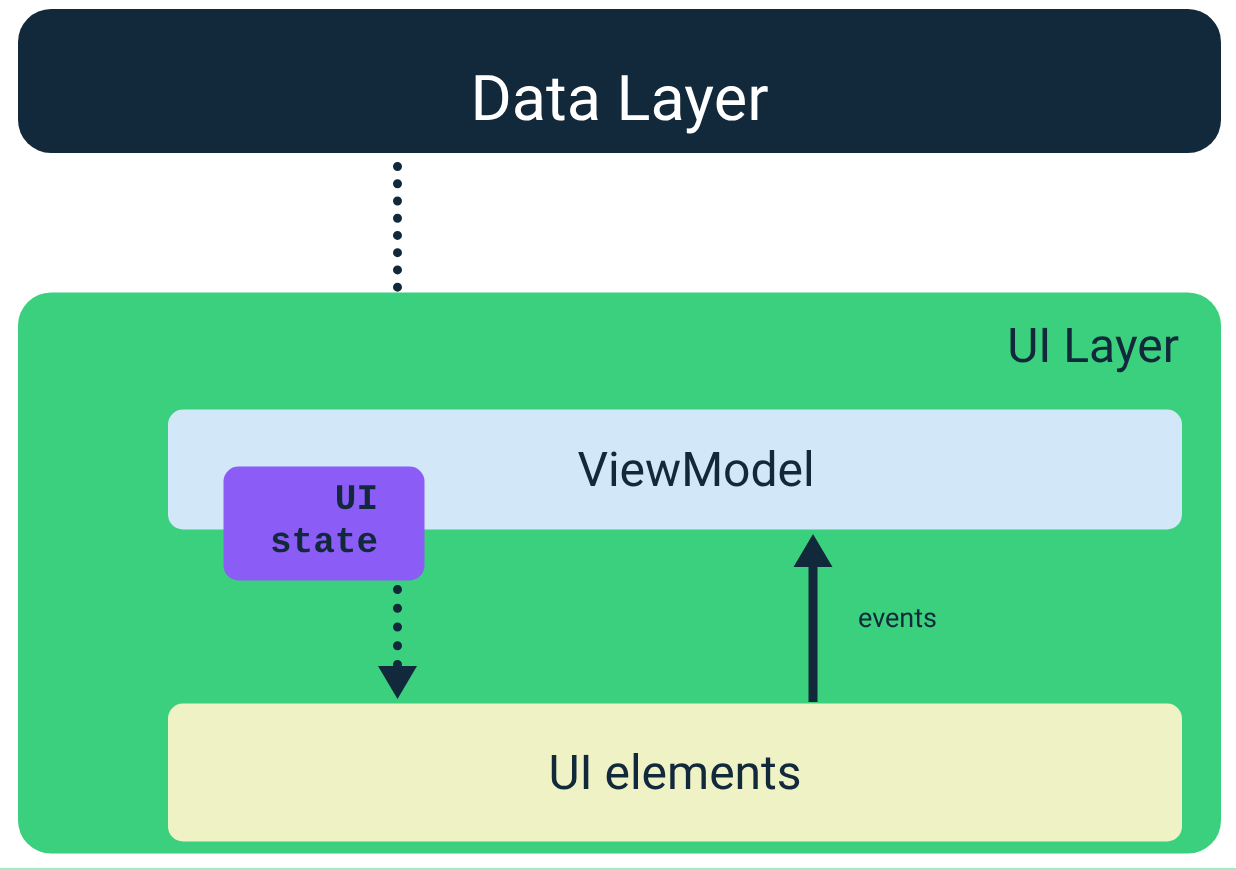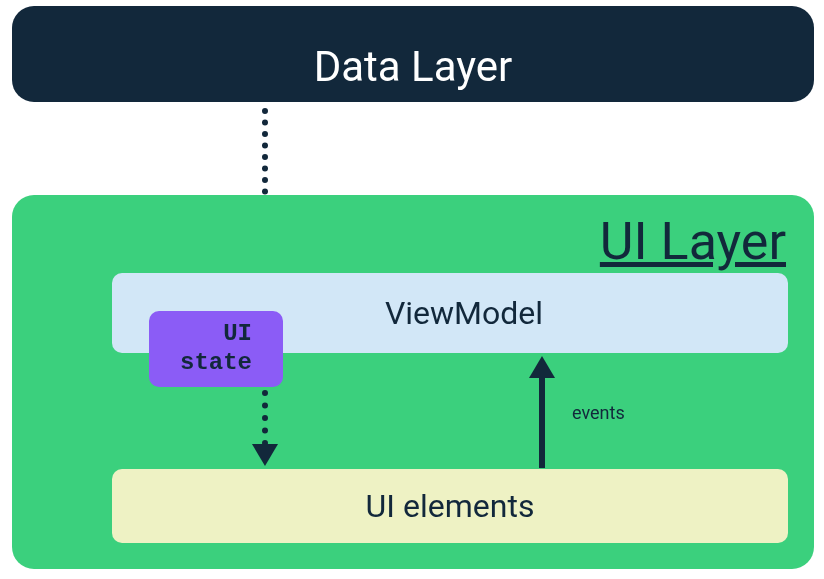--- a/index.html
+++ b/index.html
@@ -54,23 +54,22 @@
       width: 802px;
       height: 374px;
       background: #3bd07d;
       border-radius: 22px;
     }
     .ui-layer-label {
       position: absolute;
       right: 28px;
       top: 16px;
       color: #12283b;
-      font-size: 52px;
-      font-weight: 400;
-      text-decoration: underline;
+      font-size: 32px;
+      font-weight: 400;
     }
     .viewmodel-box {
       position: absolute;
       left: 100px;
       top: 78px;
       width: 676px;
       height: 80px;
       background: #d2e7f7;
       border-radius: 10px;
       display: flex;
@@ -102,21 +101,21 @@
       font-size: 24px;
       color: #12283b;
       line-height: 1.2;
       white-space: pre;
     }
     .ui-elements-box {
       position: absolute;
       left: 100px;
       top: 274px;
       width: 676px;
-      height: 74px;
+      height: 92px;
       background: #eef2c4;
       border-radius: 10px;
       display: flex;
       align-items: center;
       justify-content: center;
     }
     .ui-elements-label {
       color: #12283b;
       font-size: 32px;
       font-weight: 400;

